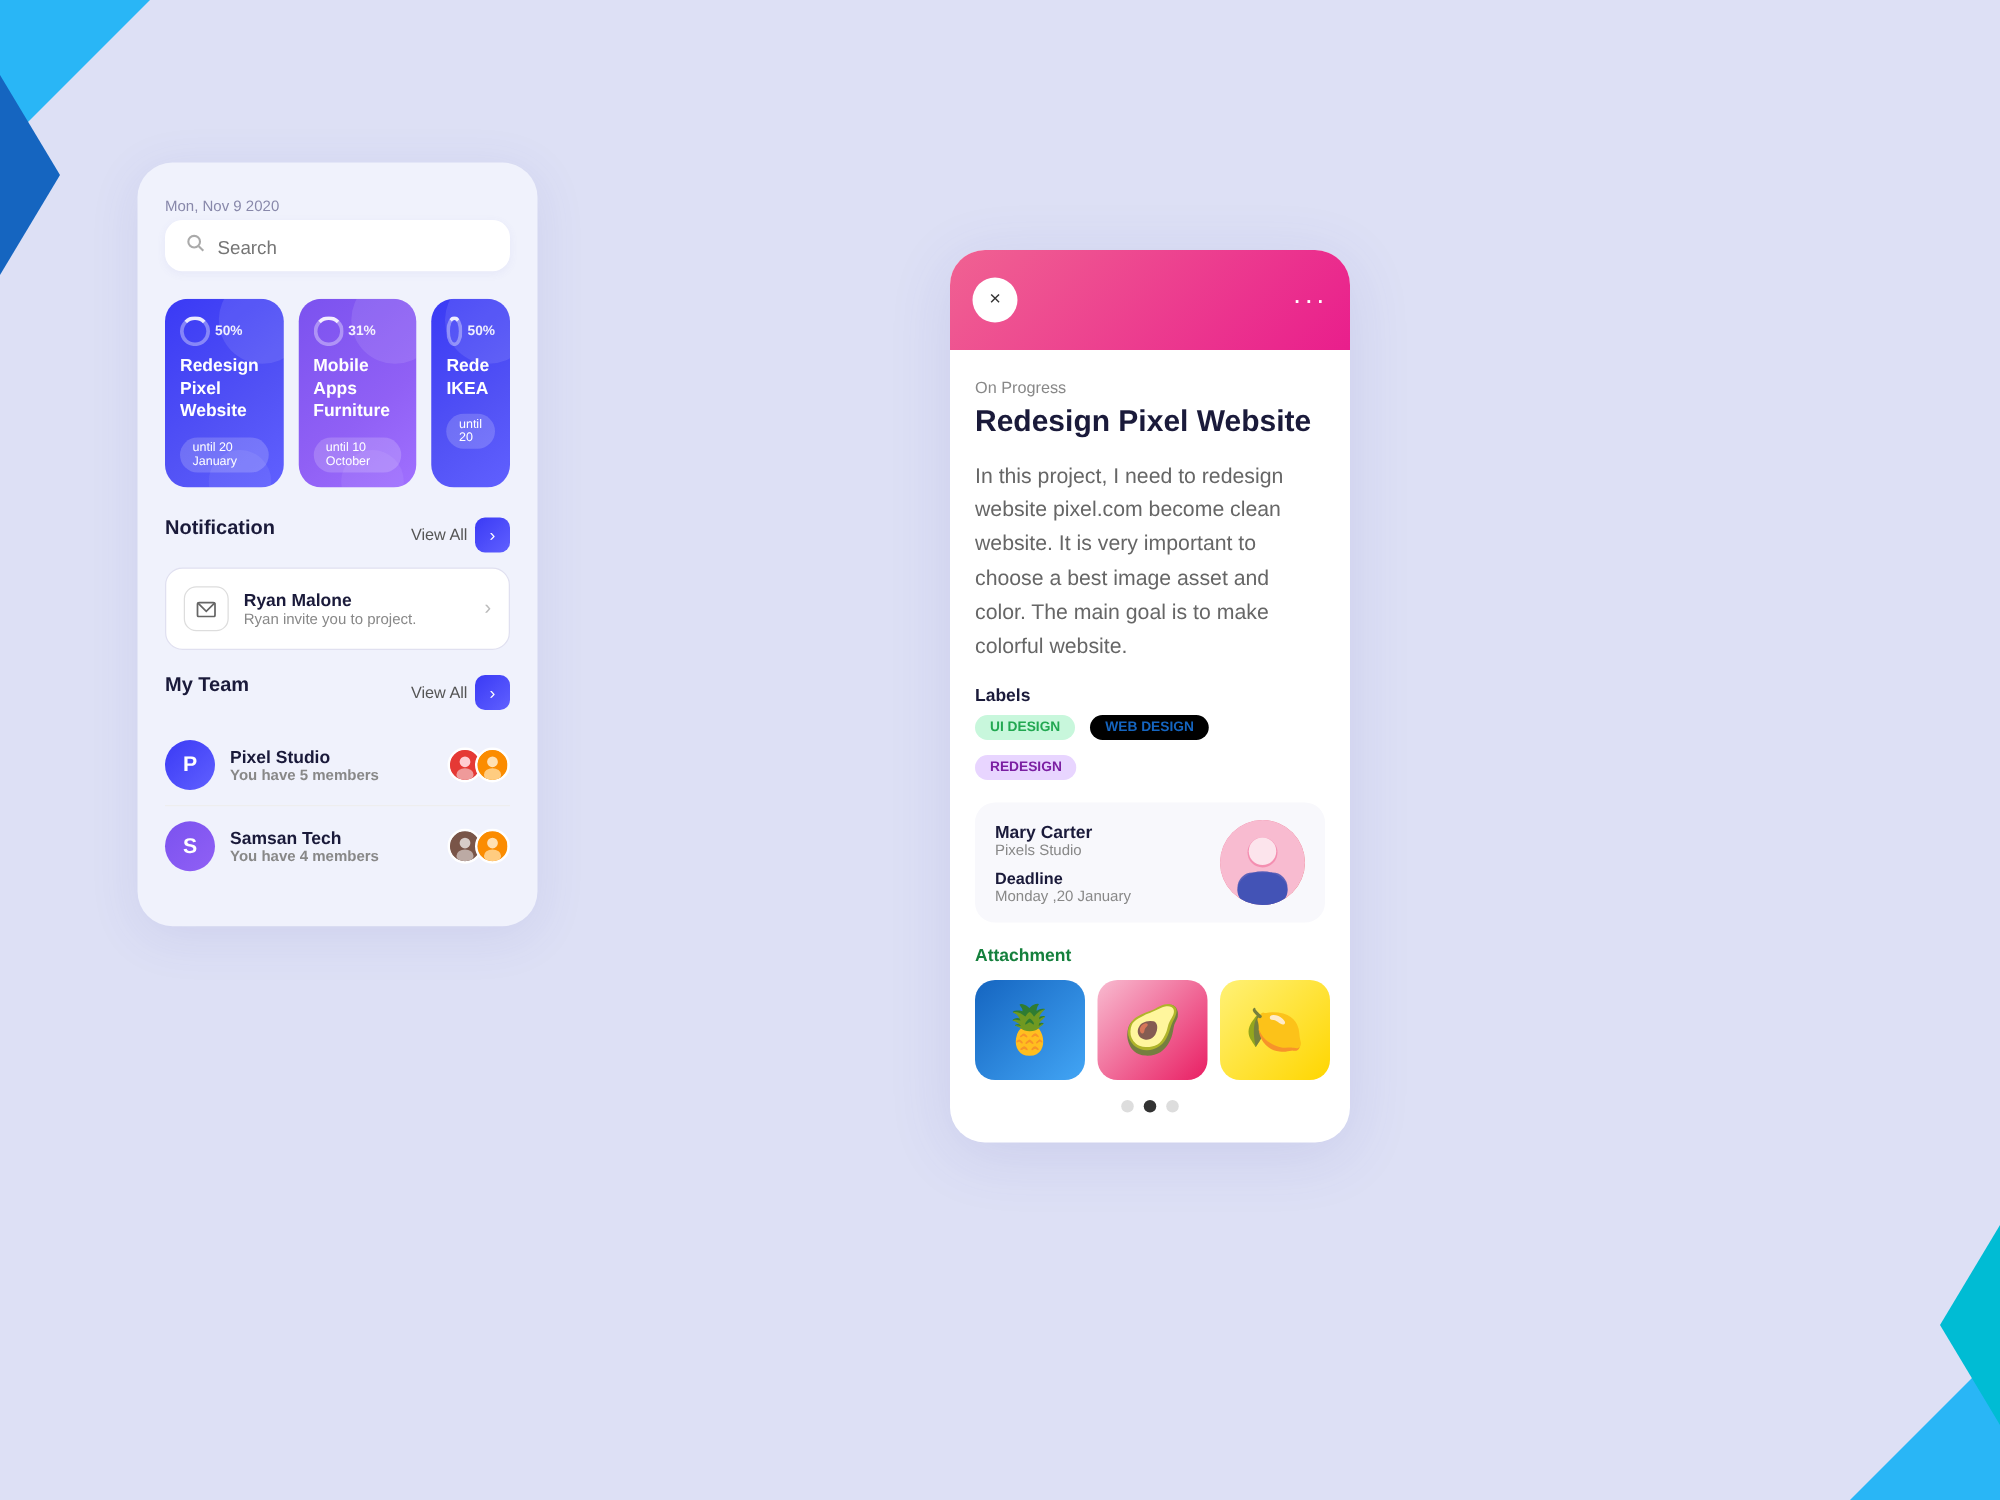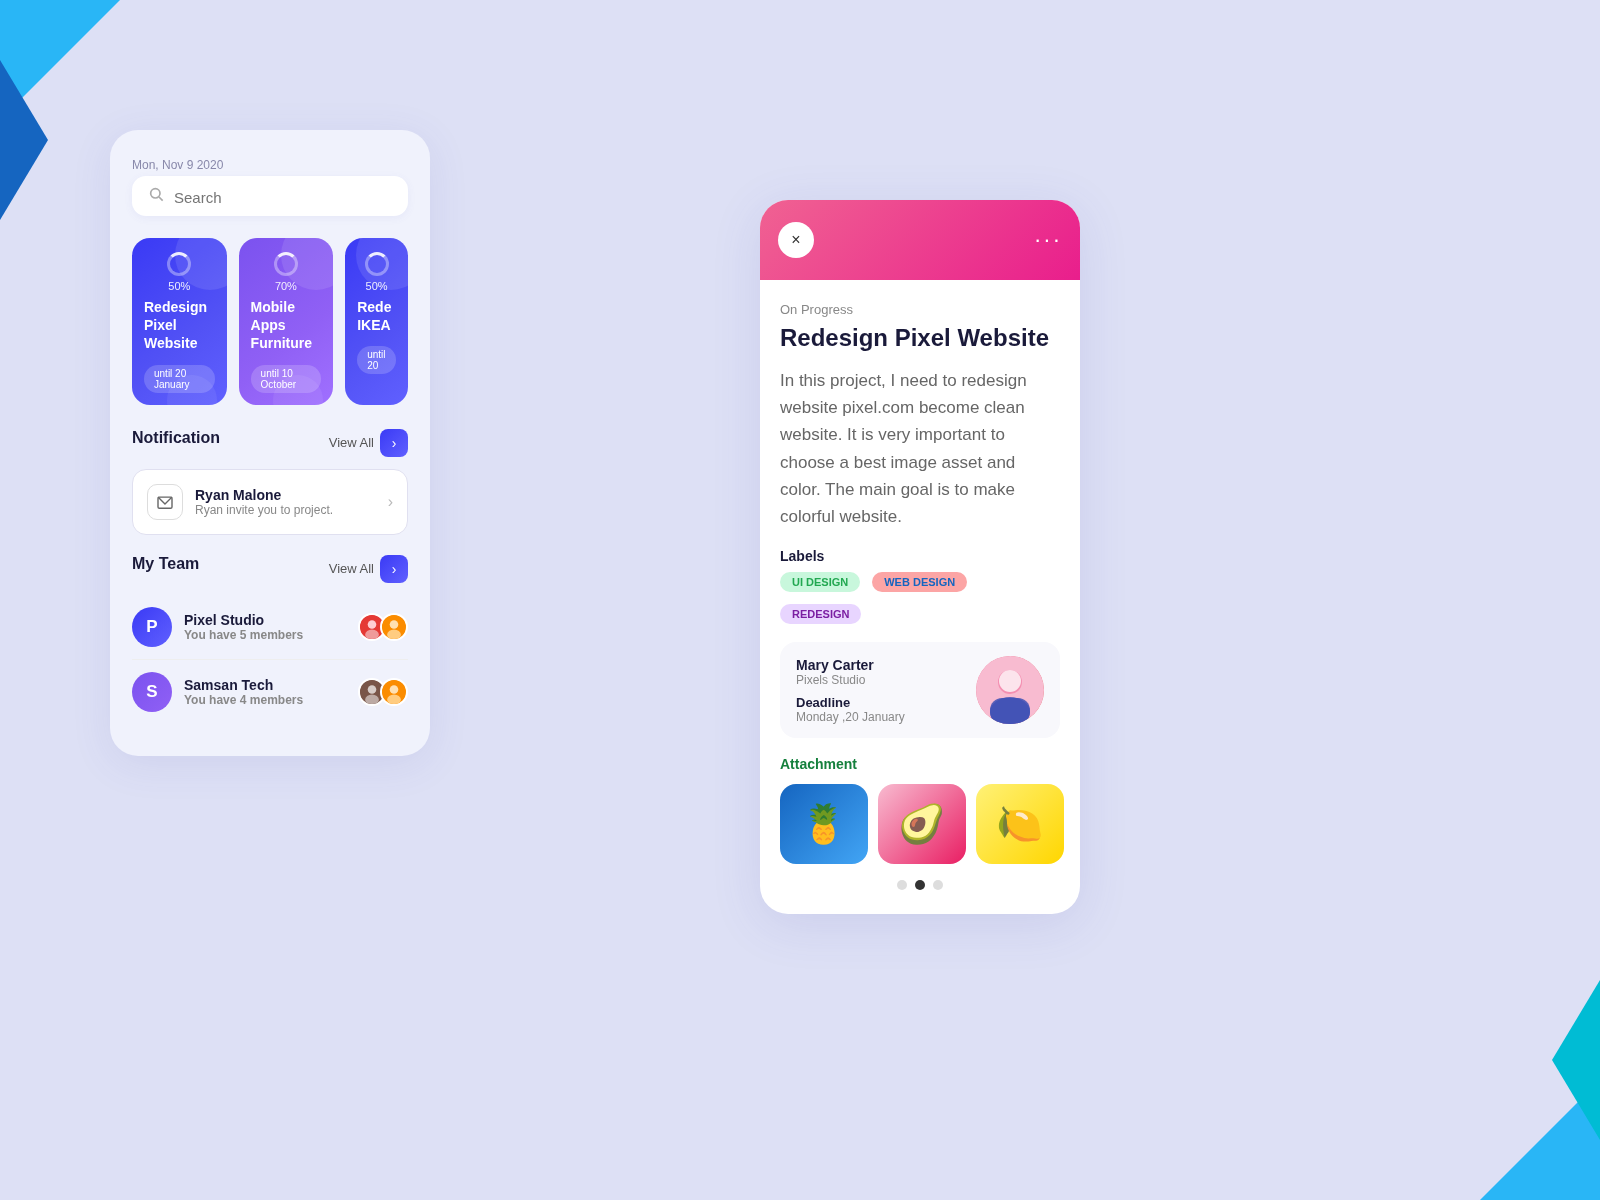--- a/index.html
+++ b/index.html
@@ -125,27 +125,26 @@
     }
     .project-card-purple {
       background: linear-gradient(140deg, #7b52ef, #9060f5 60%, #a070ff);
     }
     .project-card-third {
       background: linear-gradient(140deg, #3a3af5, #5252f5 60%, #6060ff);
       flex: 0.55;
     }
     .card-progress {
       font-size: 11px;
-      font-weight: 400;
+      font-weight: 700;
       margin-bottom: 6px;
       opacity: 0.9;
       display: flex;
       align-items: center;
       gap: 4px;
-      flex-direction: column;
     }
     .progress-circle {
       width: 24px; height: 24px;
       border-radius: 50%;
       border: 3px solid rgba(255,255,255,0.4);
       border-top-color: #fff;
       display: inline-block;
       position: relative;
     }
     .card-title {
@@ -345,21 +344,21 @@
       margin-bottom: 18px;
       flex-wrap: wrap;
     }
     .label-badge {
       border-radius: 20px;
       font-size: 11px;
       font-weight: 700;
       padding: 4px 12px;
     }
     .label-green { background: #c8f7dc; color: #22a851; }
-    .label-blue { background: #fca5a5; color: #1565c0; }
+    .label-blue { background: #000000; color: #1565c0; }
     .label-purple { background: #e8d5ff; color: #7b1fa2; }
 
     .detail-user-row {
       display: flex;
       justify-content: space-between;
       align-items: center;
       background: #f8f8fc;
       border-radius: 16px;
       padding: 14px 16px;
       margin-bottom: 18px;
@@ -443,21 +442,21 @@
       </div>
       <div class="card-title">Redesign Pixel Website</div>
       <div class="card-date-badge">until 20 January</div>
     </div>
 
     <div class="project-card project-card-purple">
       <div class="card-blob"></div>
       <div class="card-blob2"></div>
       <div class="card-progress">
         <div class="progress-circle"></div>
-        <span>70%</span>
+        <span>31%</span>
       </div>
       <div class="card-title">Mobile Apps Furniture</div>
       <div class="card-date-badge">until 10 October</div>
     </div>
 
     <div class="project-card project-card-third">
       <div class="card-blob"></div>
       <div class="card-progress">
         <div class="progress-circle"></div>
         <span>50%</span>

